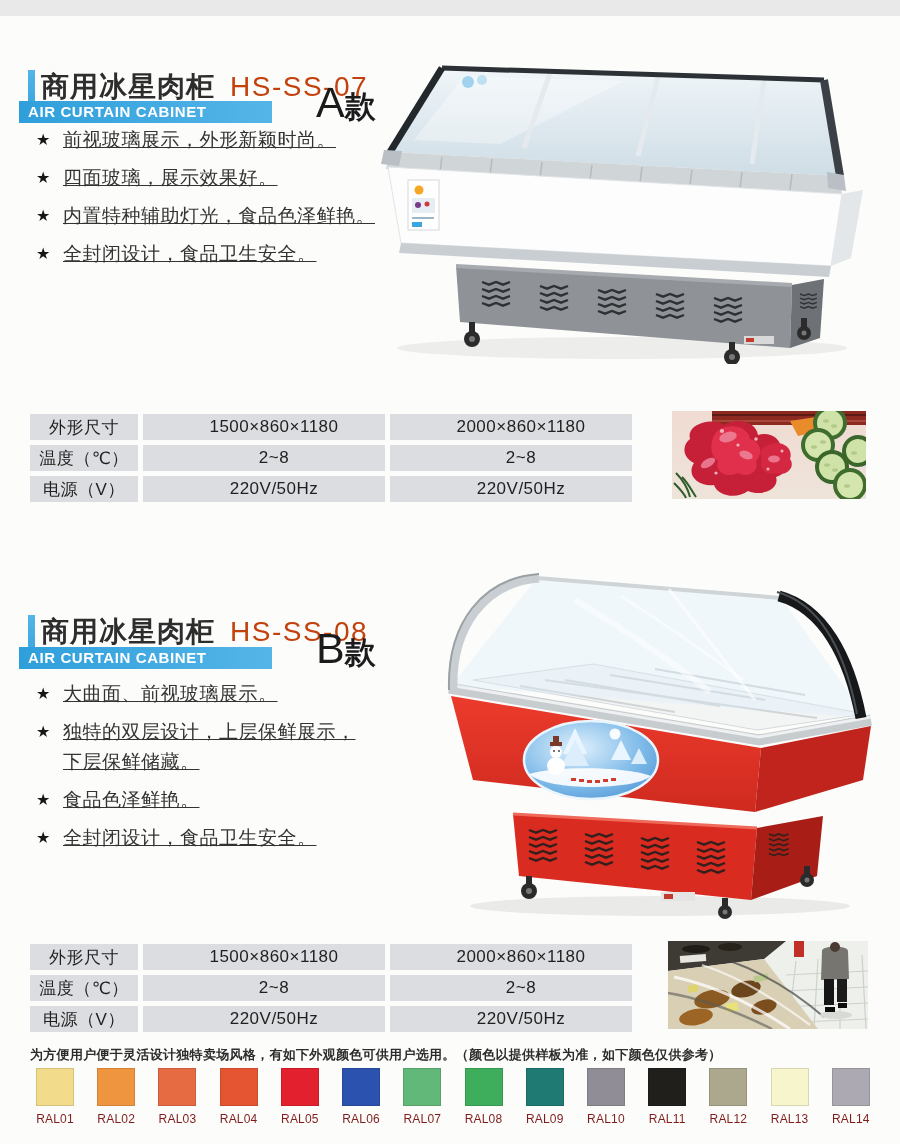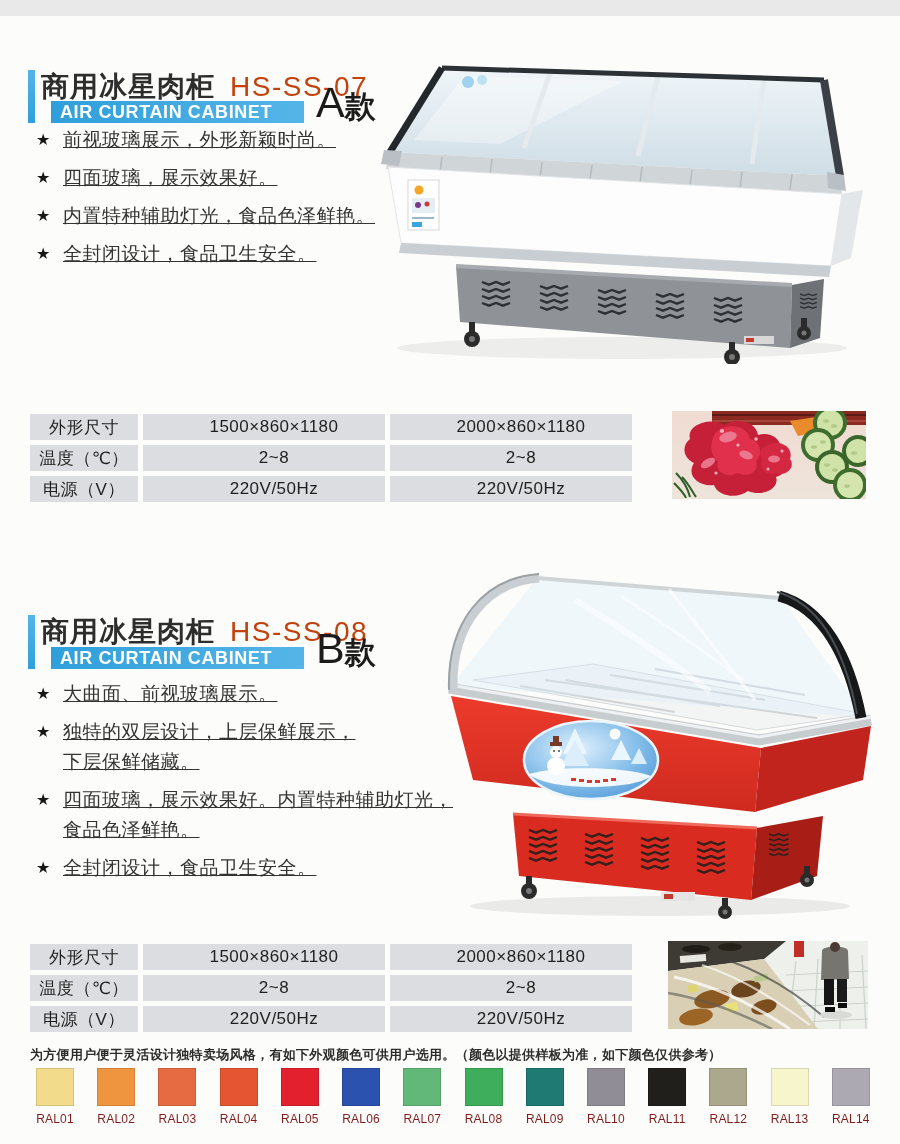--- a/index.html
+++ b/index.html
@@ -7,23 +7,23 @@
     position:relative;width:900px;height:1144px;margin:16px auto;
     background:#fcfcfb;overflow:hidden;
     font-family:"Liberation Sans","DejaVu Sans",sans-serif;color:#2e2e2e;
   }
   
   .accent-v{position:absolute;left:28px;width:7px;background:linear-gradient(180deg,#55b5e8,#2f9fdb);}
   .title-row{position:absolute;left:41px;display:flex;align-items:baseline;gap:15px;white-space:nowrap;}
   .cn-title{font-size:28px;font-weight:700;color:#2d2d2d;letter-spacing:1px;}
   .model{font-size:28px;font-weight:400;color:#c2410c;letter-spacing:1.5px;}
   .sub-bar{
-    position:absolute;left:51px;width:253px;height:22px;
+    position:absolute;left:19px;width:253px;height:22px;
     background:linear-gradient(90deg,#2f9fdb,#55b5e8);
-    color:#ffffff;font-size:18px;font-weight:700;letter-spacing:.6px;
+    color:#ffffff;font-size:15px;font-weight:700;letter-spacing:.6px;
     line-height:22px;padding-left:9px;box-sizing:border-box;white-space:nowrap;
   }
   .variant{position:absolute;left:316px;color:#1b1b1b;white-space:nowrap;}
   .variant .letter{font-size:43px;font-weight:500;}
   .variant .word{font-size:31px;font-weight:600;}
   
   .features{position:absolute;left:36px;width:410px;}
   .feature{display:flex;margin-bottom:8px;}
   .feature .star{width:27px;font-size:16px;color:#161616;line-height:30px;flex:none;}
   .feature .lines div{font-size:19px;line-height:30px;color:#333333;letter-spacing:.5px;white-space:nowrap;text-decoration:underline;}
@@ -279,21 +279,20 @@
     <div class="feature">
       <span class="star">★</span>
       <div class="lines">
         <div>独特的双层设计，上层保鲜展示，</div>
         <div>下层保鲜储藏。</div>
       </div>
     </div>
     <div class="feature">
       <span class="star">★</span>
       <div class="lines">
-        <div>四面玻璃，展示效果好。内置特种辅助灯光，</div>
         <div>食品色泽鲜艳。</div>
       </div>
     </div>
     <div class="feature">
       <span class="star">★</span>
       <div class="lines">
           <div>全封闭设计，食品卫生安全。</div>
         </div>
     </div>
   </div>

